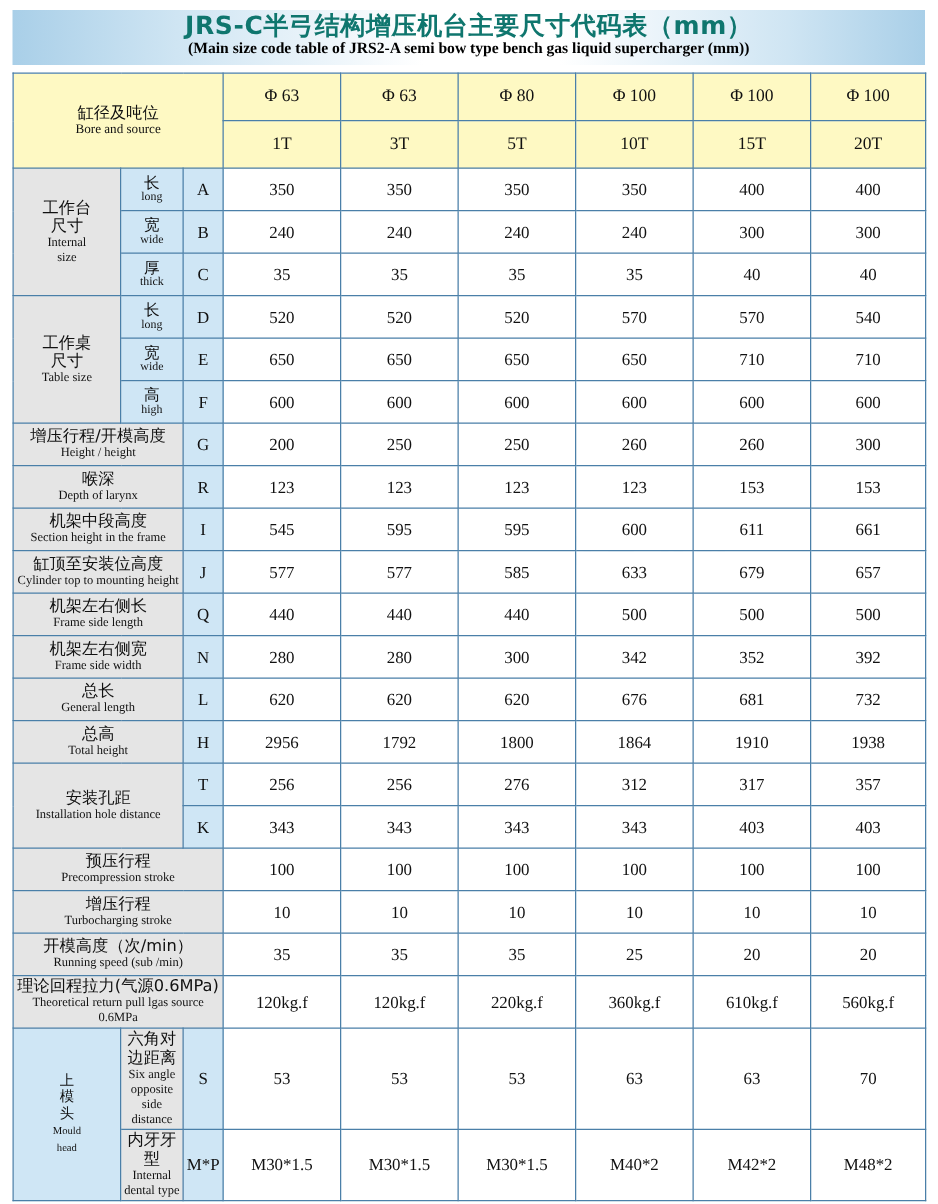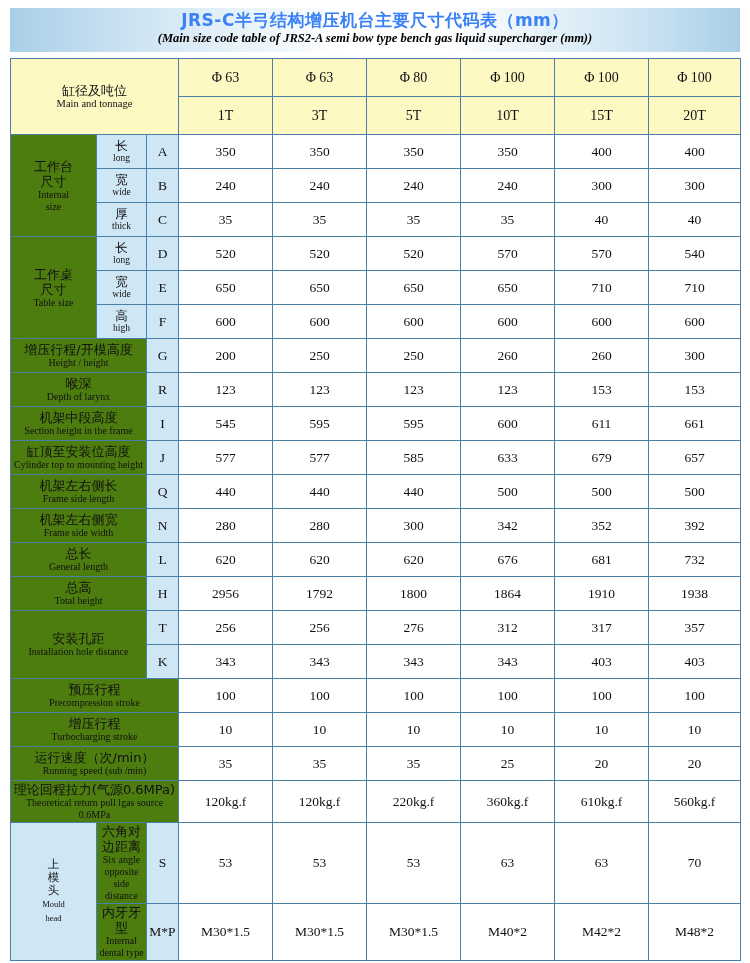--- a/index.html
+++ b/index.html
@@ -23,26 +23,26 @@
     position:absolute;left:0;top:0;right:0;bottom:0;
     background:linear-gradient(to right,#a9cfe8 0%,#cfe5f3 18%,#ffffff 45%,#ffffff 60%,#cfe5f3 85%,#a9cfe8 100%);
   }
   .title-text{
     position:relative;
     text-align:center;
     padding-top:2px;
   }
   .title-cn{
     font-family:"DejaVu Sans","Liberation Sans",sans-serif;
-    font-weight:bold;font-size:17px;letter-spacing:.5px;color:#3b82f6;
+    font-weight:bold;font-size:20px;letter-spacing:.5px;color:#0f766e;
     line-height:20px;
   }
   .title-en{
     font-family:"Liberation Serif",serif;
-    font-weight:bold;font-size:12.5px;color:#000;line-height:16px;font-style:italic;
+    font-weight:bold;font-size:12.5px;color:#000;line-height:16px;
   }
 
   
   .watermark{
     position:absolute;left:170px;top:395px;width:420px;height:150px;
     pointer-events:none;opacity:.45;
   }
   .wm-text{
     font-family:"Liberation Serif",serif;
     font-size:74px;color:#bcd7ea;font-style:italic;font-weight:bold;
@@ -70,21 +70,21 @@
   }
   td,th{
     border:1px solid #4a7fa8;
     text-align:center;
     vertical-align:middle;
     font-size:12.5px;
     padding:1px 2px;
     background:rgba(255,255,255,0);
   }
   .lbl{
-    background:#4d7c0f;
+    background:#e5e5e5;
     font-family:"DejaVu Sans",sans-serif;
   }
   .lbl .cn{font-size:13px;line-height:15px;display:block;}
   .lbl .en{font-size:10px;line-height:12px;display:block;font-family:"Liberation Serif",serif;}
   .hdr{
     background:#fef9c3;
     font-family:"Liberation Serif",serif;
     font-size:14px;font-weight:normal;
   }
   .hdr .cn{font-family:"DejaVu Sans",sans-serif;font-size:13px;line-height:15px;display:block;}
@@ -146,21 +146,21 @@
         <col style="width:94px">
       <col style="width:94px">
         <col style="width:94px">
         <col style="width:92px">
     </colgroup>
     <tbody>
 
       <tr class="rowh2">
         <td class="hdr" colspan="3" rowspan="2">
           <span class="cn">缸径及吨位</span>
-          <span class="en">Main and tonnage</span>
+          <span class="en">Bore and source</span>
         </td>
         <td class="hdr">Φ 63</td>
         <td class="hdr">Φ 63</td>
         <td class="hdr">Φ 80</td>
         <td class="hdr">Φ 100</td>
         <td class="hdr">Φ 100</td>
         <td class="hdr">Φ 100</td>
       </tr>
       <tr class="rowh2">
         <td class="hdr">1T</td>
@@ -409,21 +409,21 @@
         </td>
         <td class="val">10</td>
         <td class="val">10</td>
         <td class="val">10</td>
         <td class="val">10</td>
         <td class="val">10</td>
         <td class="val">10</td>
       </tr>
       <tr class="rowh">
         <td class="lbl" colspan="3">
-          <span class="cn">运行速度（次/min）</span>
+          <span class="cn">开模高度（次/min）</span>
           <span class="en">Running speed (sub /min)</span>
         </td>
         <td class="val">35</td>
         <td class="val">35</td>
         <td class="val">35</td>
         <td class="val">25</td>
         <td class="val">20</td>
         <td class="val">20</td>
       </tr>
       <tr class="rowh">

